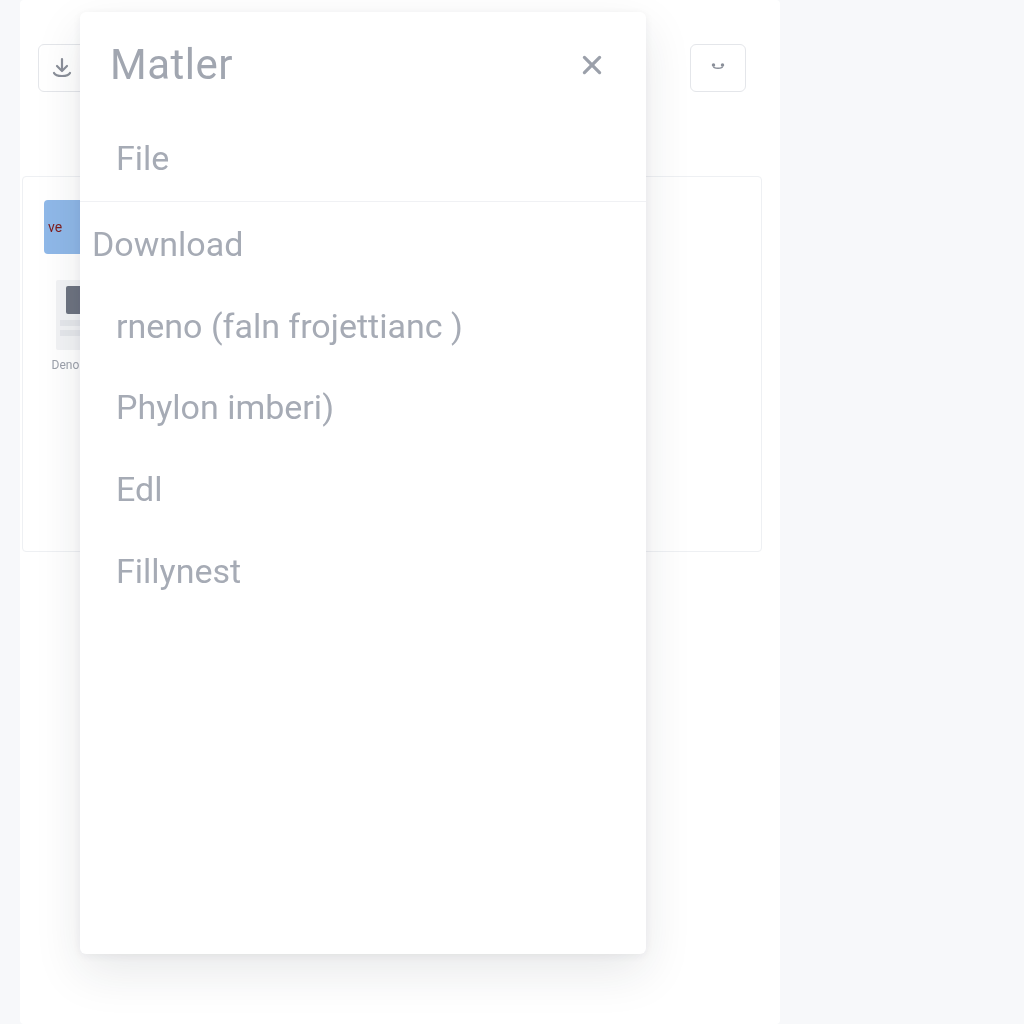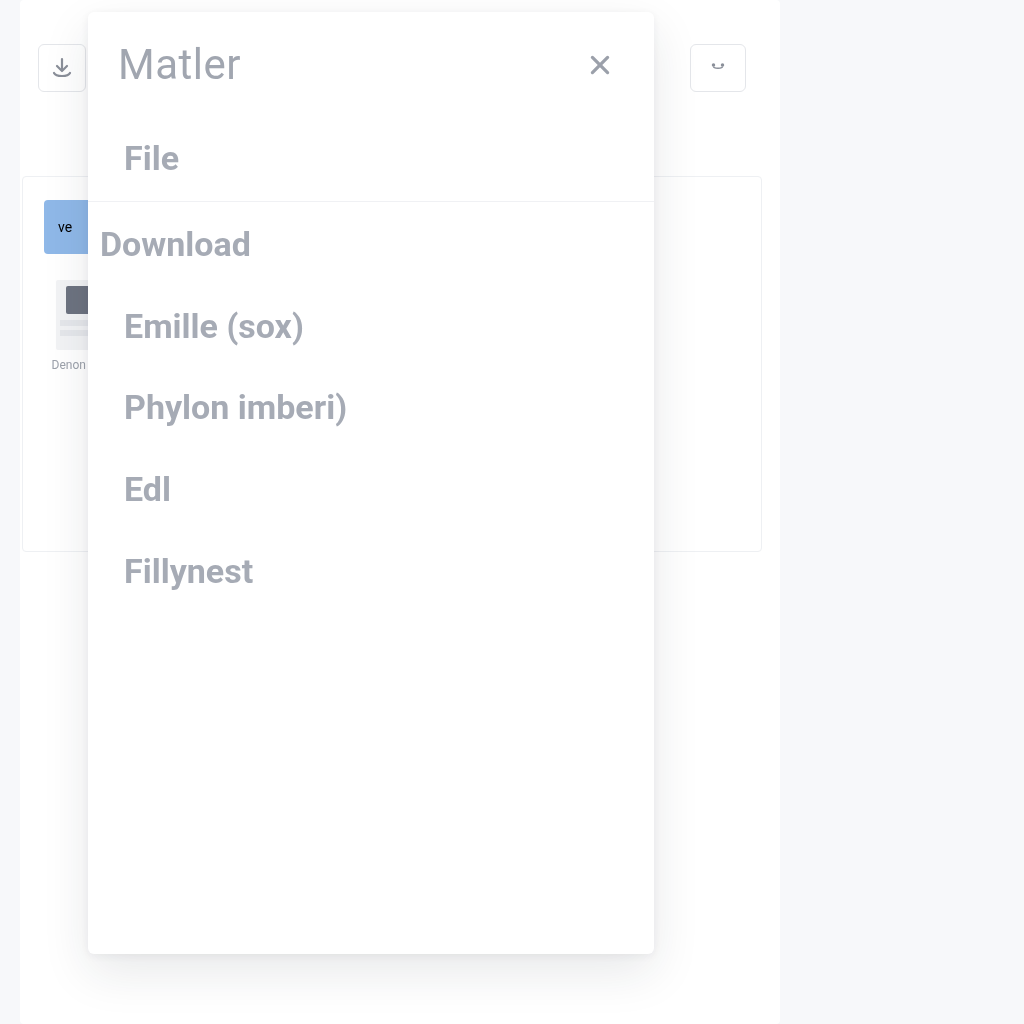--- a/index.html
+++ b/index.html
@@ -65,25 +65,25 @@
     border-radius: 4px;
   }
   .blue-pill {
     position: absolute;
     left: 44px;
     top: 200px;
     height: 54px;
     width: 60px;
     background: #8fb8e8;
     border-radius: 4px;
-    color: #000000;
+    color: #7f1d1d;
     font-size: 14px;
     display: flex;
     align-items: center;
-    padding-left: 14px;
+    padding-left: 4px;
     overflow: hidden;
   }
   .thumb {
     position: absolute;
     left: 56px;
     top: 280px;
     width: 50px;
     height: 70px;
     background: #f2f3f5;
     border-radius: 2px;
@@ -104,21 +104,21 @@
     font-size: 12px;
     line-height: 14px;
     color: #9ca1ab;
     text-align: center;
     overflow: hidden;
   }
 
   
   .modal {
     position: absolute;
-    left: 88px;
+    left: 80px;
     top: 12px;
     width: 566px;
     height: 942px;
     background: #ffffff;
     border-radius: 6px;
     box-shadow: 0 18px 48px rgba(30, 35, 50, 0.10), 0 2px 8px rgba(30,35,50,0.06);
     padding-top: 18px;
     padding-bottom: 10px;
   }
   .modal-header {
@@ -143,21 +143,21 @@
     cursor: pointer;
   }
   .close-btn svg { width: 26px; height: 26px; }
 
   .menu {
     display: flex;
     flex-direction: column;
   }
   .menu-item {
     font-size: 34px;
-    font-weight: 700;
+    font-weight: 400;
     color: #a6abb5;
     padding: 20px 36px;
     line-height: 1.2;
     cursor: pointer;
     border-top: 1px solid rgba(0,0,0,0);
   }
   .menu-item + .menu-item {
     
   }
   .menu-item.divider-above {
@@ -211,18 +211,18 @@
     <div class="close-btn">
       <svg viewBox="0 0 24 24" fill="none" stroke="currentColor" stroke-width="3" stroke-linecap="round">
           <line x1="5" y1="5" x2="19" y2="19"></line>
           <line x1="19" y1="5" x2="5" y2="19"></line>
         </svg>
     </div>
   </div>
   <div class="menu">
     <div class="menu-item"><span>File</span></div>
     <div class="menu-item divider-above"><span>Download</span></div>
-    <div class="menu-item"><span>Emille (sox)</span></div>
+    <div class="menu-item"><span>rneno (faln frojettianc )</span></div>
     <div class="menu-item"><span>Phylon imberi)</span></div>
     <div class="menu-item"><span>Edl</span></div>
     <div class="menu-item"><span>Fillynest</span></div>
   </div>
 </div>
 
 </body></html>

